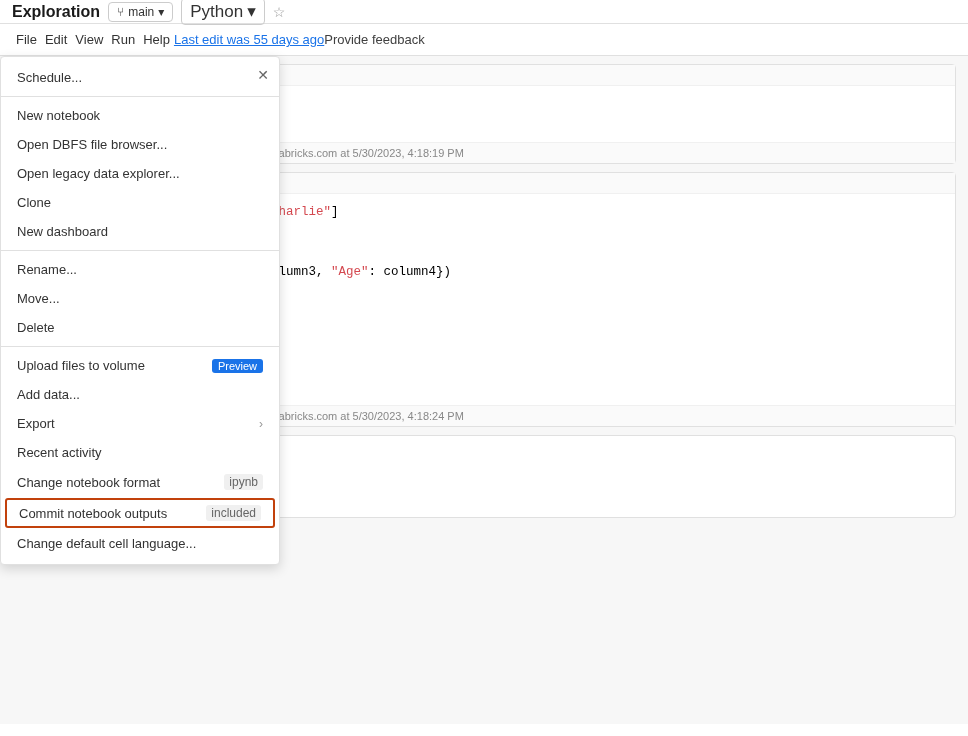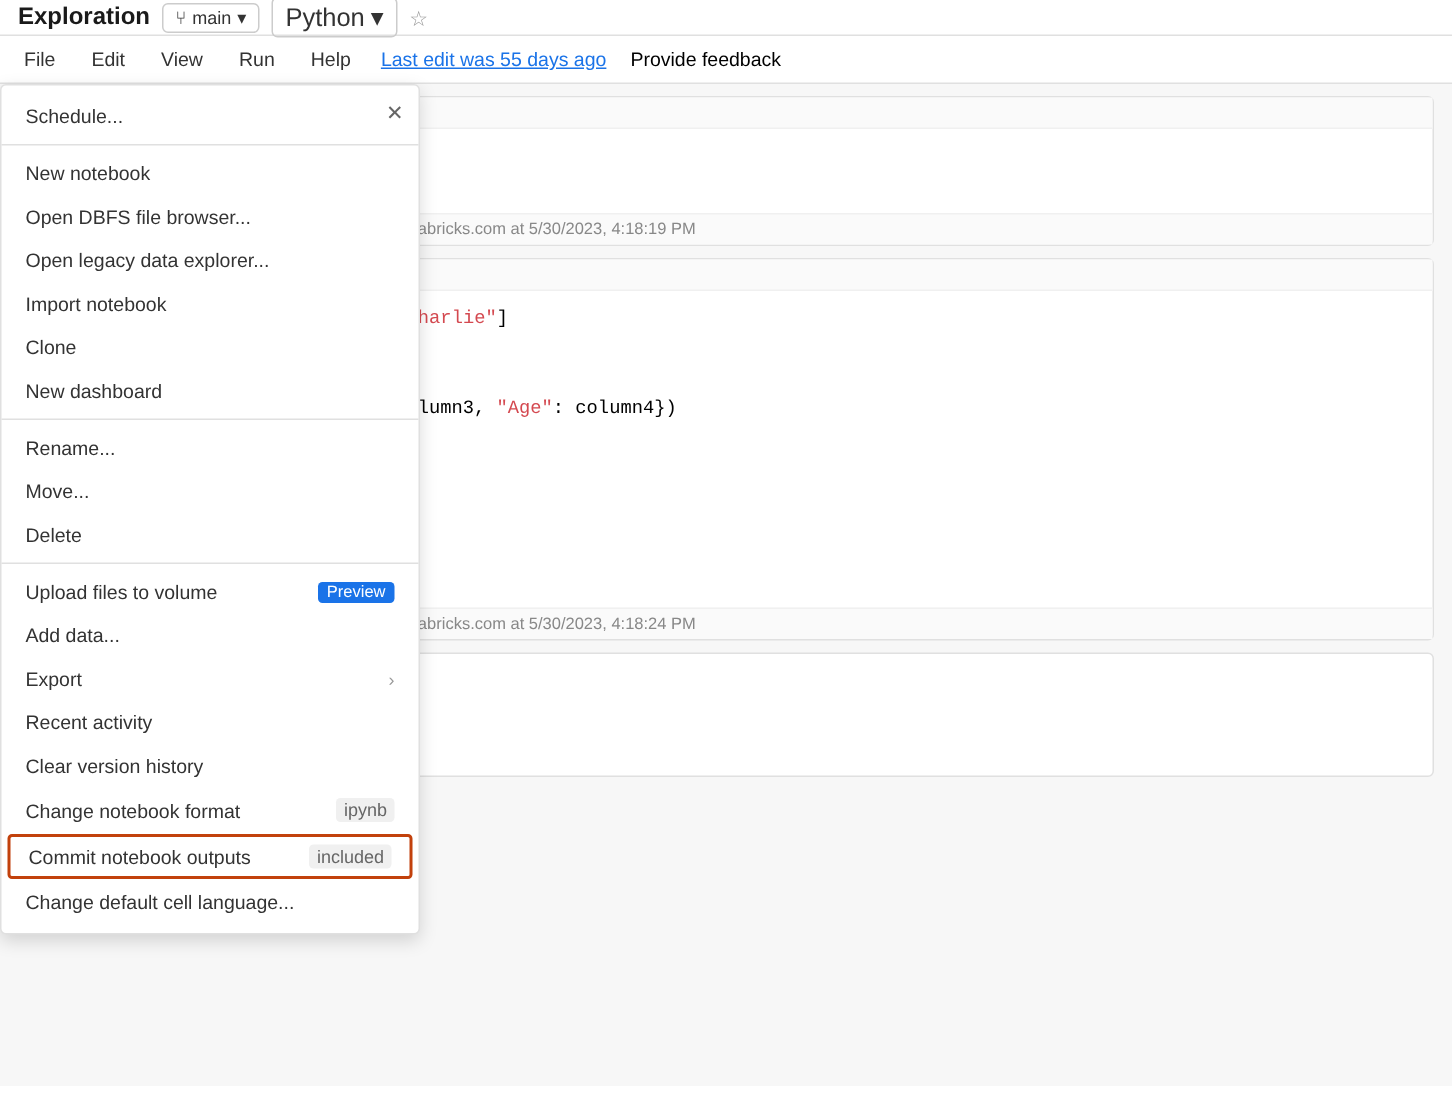--- a/index.html
+++ b/index.html
@@ -44,31 +44,30 @@
     }
     .star-icon { color: #999; font-size: 14px; cursor: pointer; }
 
     
     .menu-bar {
       display: flex;
       align-items: center;
       padding: 4px 12px;
       border-bottom: 1px solid #e0e0e0;
       background: #fff;
-      gap: 16px;
       height: 32px;
     }
     .menu-item {
       font-size: 13px;
       color: #333;
       cursor: pointer;
       padding: 2px 4px;
     }
     .menu-link { color: #1a73e8; text-decoration: underline; cursor: pointer; font-size: 13px; }
-    .menu-feedback { color: #000000; cursor: pointer; font-size: 13px; }
+    .menu-feedback { color: #404040; cursor: pointer; font-size: 13px; }
 
     
     .main-layout {
       display: flex;
       height: calc(736px - 68px);
       position: relative;
     }
 
     
     .dropdown-menu {
@@ -253,23 +252,20 @@
     <div class="dropdown-item">
       <span>New notebook</span>
     </div>
     <div class="dropdown-item">
       <span>Open DBFS file browser...</span>
     </div>
     <div class="dropdown-item">
       <span>Open legacy data explorer...</span>
     </div>
     <div class="dropdown-item">
-      <span>Import notebook</span>
-    </div>
-    <div class="dropdown-item">
       <span>Clone</span>
     </div>
     <div class="dropdown-item">
       <span>New dashboard</span>
     </div>
 
     <div class="dropdown-divider"></div>
 
     <div class="dropdown-item">
       <span>Rename...</span>
@@ -289,23 +285,20 @@
     </div>
     <div class="dropdown-item">
       <span>Add data...</span>
     </div>
     <div class="dropdown-item">
       <span>Export</span>
       <span class="chevron-right">›</span>
     </div>
     <div class="dropdown-item">
       <span>Recent activity</span>
-    </div>
-    <div class="dropdown-item">
-      <span>Clear version history</span>
     </div>
     <div class="dropdown-item">
       <span>Change notebook format</span>
       <span class="status-tag">ipynb</span>
     </div>
 
     <div class="dropdown-item highlighted">
       <span>Commit notebook outputs</span>
       <span class="status-tag">included</span>
     </div>

